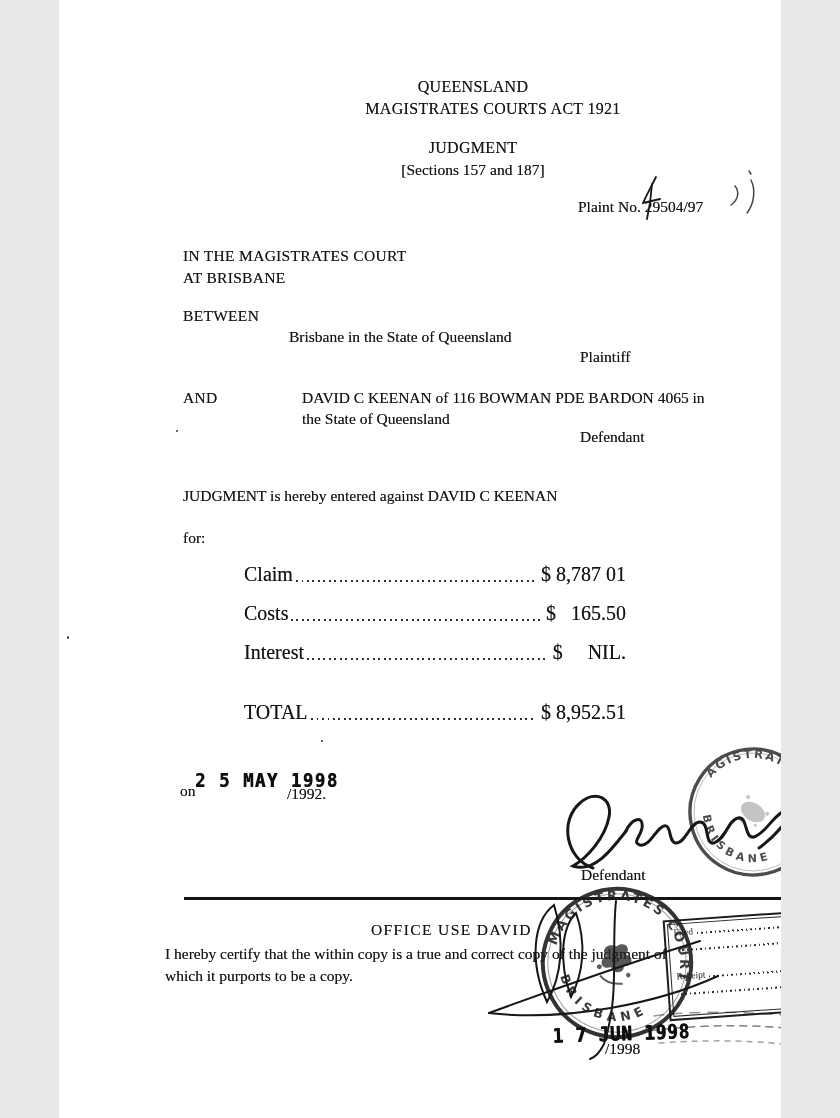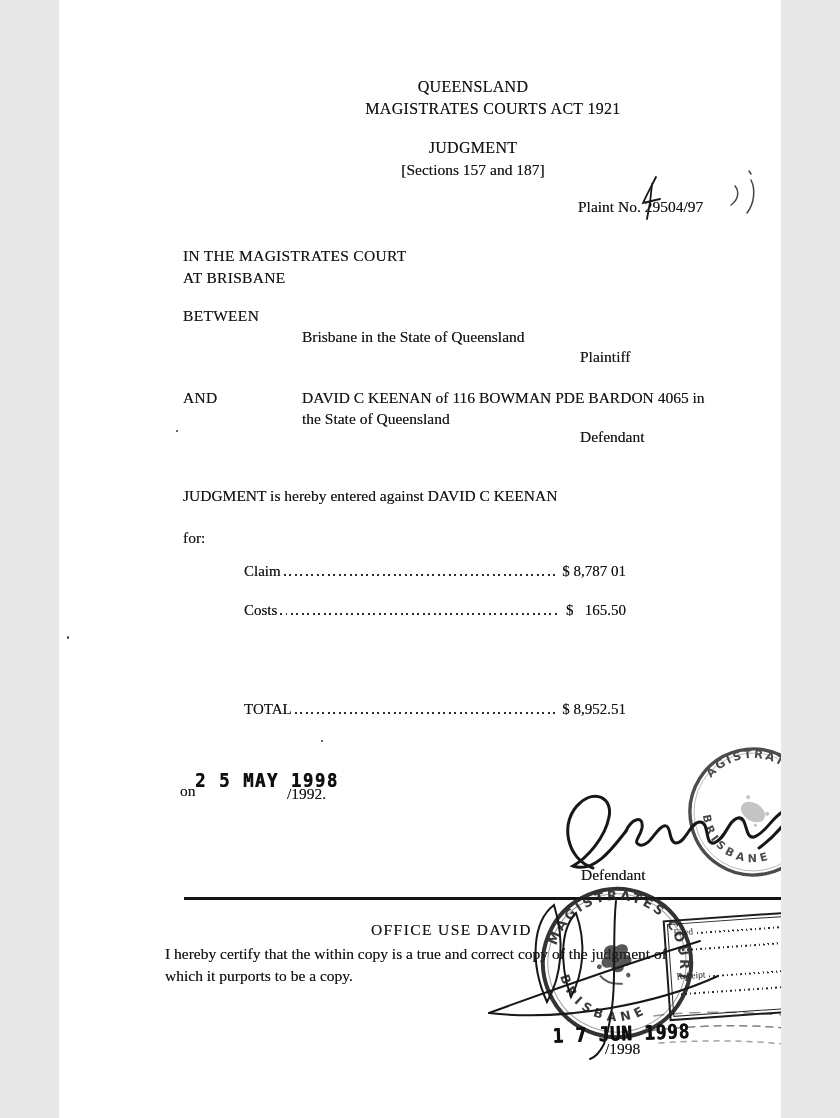--- a/index.html
+++ b/index.html
@@ -10,21 +10,21 @@
   }
   .txt{
     position:absolute;white-space:pre;font-size:15.5px;line-height:21px;
     color:#161616;text-shadow:0 0 0.4px rgba(25,25,25,0.65);
   }
   .center{left:0;width:828px;text-align:center;}
   .caps{letter-spacing:0.3px;}
   
   .amt-row{
     position:absolute;left:185px;width:382px;display:flex;align-items:flex-end;
-    font-size:15px;text-shadow:0 0 0.4px rgba(25,25,25,0.65);
+    font-size:20px;text-shadow:0 0 0.4px rgba(25,25,25,0.65);
   }
   .dots{
     flex:1;height:2px;margin:0 6px 4px 3px;
     background:repeating-linear-gradient(90deg,#2e2e2e 0 1.8px,transparent 1.8px 5.5px);
   }
   .amt-val{white-space:pre;}
   
   .date-stamp{
     position:absolute;font-family:"DejaVu Sans Mono", monospace;font-weight:bold;
     color:#101010;letter-spacing:1.5px;text-shadow:0.6px 0 0 #101010;
@@ -64,40 +64,45 @@
   <div class="txt center caps" style="top:98px;font-size:16px;padding-left:20px;">MAGISTRATES COURTS ACT 1921</div>
   <div class="txt center caps" style="top:137px;font-size:16px;">JUDGMENT</div>
   <div class="txt center" style="top:159px;">[Sections 157 and 187]</div>
 
   <div class="txt" style="left:519px;top:196px;">Plaint No. 29504/97</div>
 
   <div class="txt caps" style="left:124px;top:245px;">IN THE MAGISTRATES COURT</div>
   <div class="txt caps" style="left:124px;top:267px;">AT BRISBANE</div>
 
   <div class="txt caps" style="left:124px;top:305px;">BETWEEN</div>
-  <div class="txt" style="left:243px;top:326px;">Brisbane in the State of Queensland</div>
+  <div class="txt" style="left:230px;top:326px;">Brisbane in the State of Queensland</div>
   <div class="txt" style="left:521px;top:346px;">Plaintiff</div>
 
   <div class="txt caps" style="left:124px;top:387px;">AND</div>
   <div class="txt" style="left:243px;top:387px;">DAVID C KEENAN of 116 BOWMAN PDE BARDON 4065 in</div>
   <div class="txt" style="left:243px;top:408px;">the State of Queensland</div>
   <div class="txt" style="left:521px;top:426px;">Defendant</div>
 
   <div class="txt" style="left:124px;top:485px;">JUDGMENT is hereby entered against DAVID C KEENAN</div>
   <div class="txt" style="left:124px;top:527px;">for:</div>
 
   <div class="amt-row" style="top:563px;">
     <span>Claim</span>
     <span class="dots"></span>
     <span class="amt-val">$ 8,787 01</span>
   </div>
   <div class="amt-row" style="top:602px;">
     <span>Costs</span>
     <span class="dots"></span>
     <span class="amt-val">$   165.50</span>
+  </div>
+  <div class="amt-row" style="top:641px;">
+    <span>Interest</span>
+    <span class="dots"></span>
+    <span class="amt-val">$     NIL.</span>
   </div>
   <div class="amt-row" style="top:701px;">
     <span>TOTAL</span>
     <span class="dots"></span>
     <span class="amt-val">$ 8,952.51</span>
   </div>
 
   <div class="txt" style="left:121px;top:780px;">on</div>
   <div class="date-stamp" style="left:136px;top:769px;font-size:17px;transform:scale(1.02,1.15);">2 5 MAY 1998</div>
   <div class="txt" style="left:228px;top:783px;">/1992.</div>

